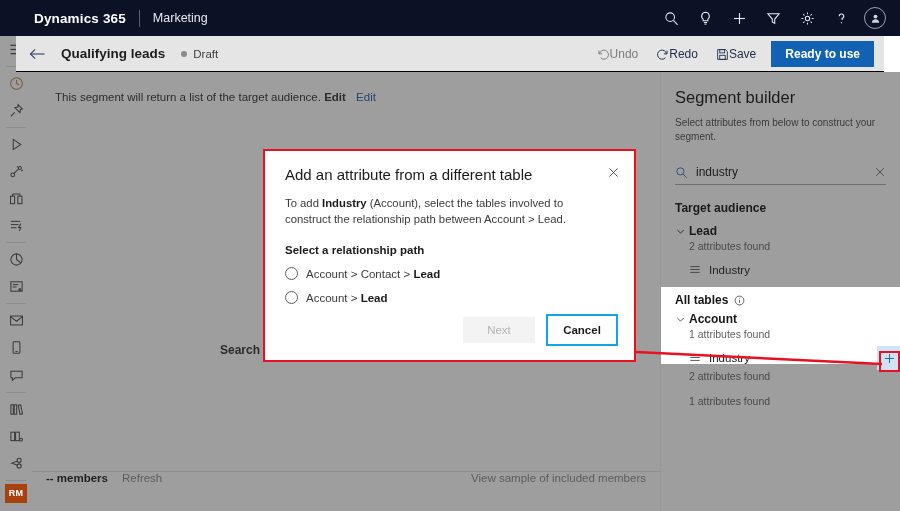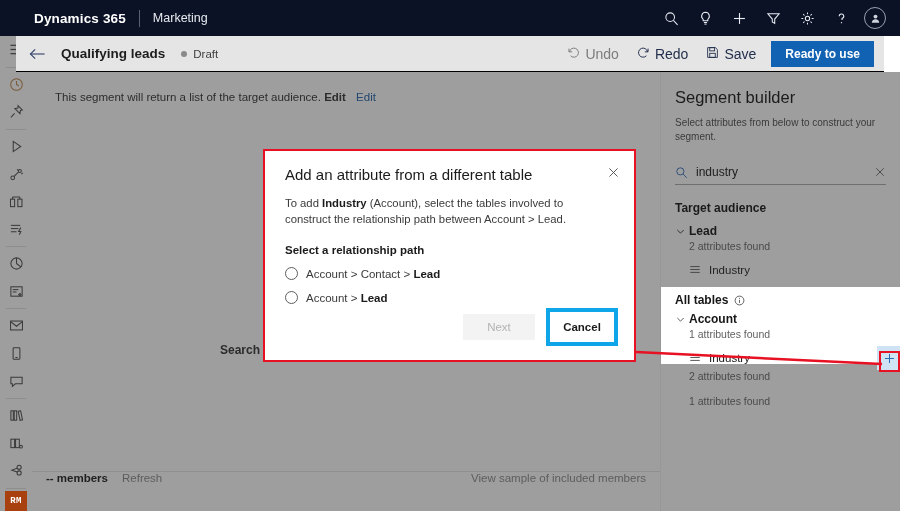--- a/index.html
+++ b/index.html
@@ -48,43 +48,43 @@
   }
   .rail-ico {
     width: 32px; height: 31px; display: flex; align-items: center;
     justify-content: center; color: #3a3a3a; cursor: pointer;
   }
   .rail-div { width: 20px; height: 1px; background: #8d8d8d; margin: 3px 0; }
   .rail-spacer { flex: 1; }
   .rail-avatar {
     width: 22px; height: 22px; background: #a8400f; color: #fff;
     font-size: 9px; font-weight: bold; display: flex;
-    align-items: center; justify-content: center; 
-    letter-spacing: .3px; cursor: pointer; font-family: Liberation Mono, monospace;
+    align-items: center; justify-content: center; margin-bottom: 8px;
+    letter-spacing: .3px; cursor: pointer;
   }
 
   
   .cmdbar {
     position: absolute; left: 16px; top: 36px; width: 868px; height: 36px;
     background: #e5e5e5; display: flex; align-items: center;
     border-bottom: 1px solid #000000;
   }
   .back-arrow { margin-left: 13px; color: #35456b; cursor: pointer; display:flex; }
   .rec-title {
     margin-left: 15px; font-size: 13.5px; font-weight: bold; color: #1d1d1d;
   }
   .status-wrap { display: flex; align-items: center; margin-left: 16px; }
   .status-dot {
     width: 6px; height: 6px; border-radius: 50%; background: #8a8a8a;
     margin-right: 6px;
   }
   .status-text { font-size: 11.5px; color: #3e3e3e; }
   .cmd-right { margin-left: auto; display: flex; align-items: center; padding-right: 10px; }
   .cmd-btn {
-    display: flex; align-items: flex-start; gap: 5px; font-size: 14px;
+    display: flex; align-items: flex-end; font-size: 12px;
     color: #23304d; padding: 5px 9px; cursor: pointer;
   }
   .cmd-btn.disabled { color: #7c7c7c; cursor: default; }
   .primary-btn {
     background: #1262b3; color: #fff; font-size: 12px; font-weight: bold;
     padding: 6px 14px; margin-left: 6px; cursor: pointer;
   }
 
   
   .canvas {
@@ -205,23 +205,23 @@
   .radio-lbl b { color: #1b1b1b; font-weight: bold; }
   .modal-actions {
     position: absolute; right: 16px; bottom: 14px; display: flex; align-items: center;
   }
   .btn-next {
     min-width: 72px; height: 26px; display: flex; align-items: center;
     justify-content: center; font-size: 11.5px; color: #b3b3b3;
     background: #f3f3f3; cursor: default;
   }
   .btn-cancel {
-    min-width: 72px; height: 38px; display: flex; align-items: center;
+    min-width: 72px; height: 32px; display: flex; align-items: center;
     justify-content: center; font-size: 11.5px; font-weight: bold;
-    color: #1b1b1b; background: #fff; border: 4px solid #0ea5e9;
+    color: #1b1b1b; background: #fff; border: 2px solid #0ea5e9;
     margin-left: 11px; cursor: pointer;
   }
 </style>
 </head>
 <body>
 
 <div id="app">
 
   <div class="topnav">
     <div class="brand">Dynamics 365</div>

